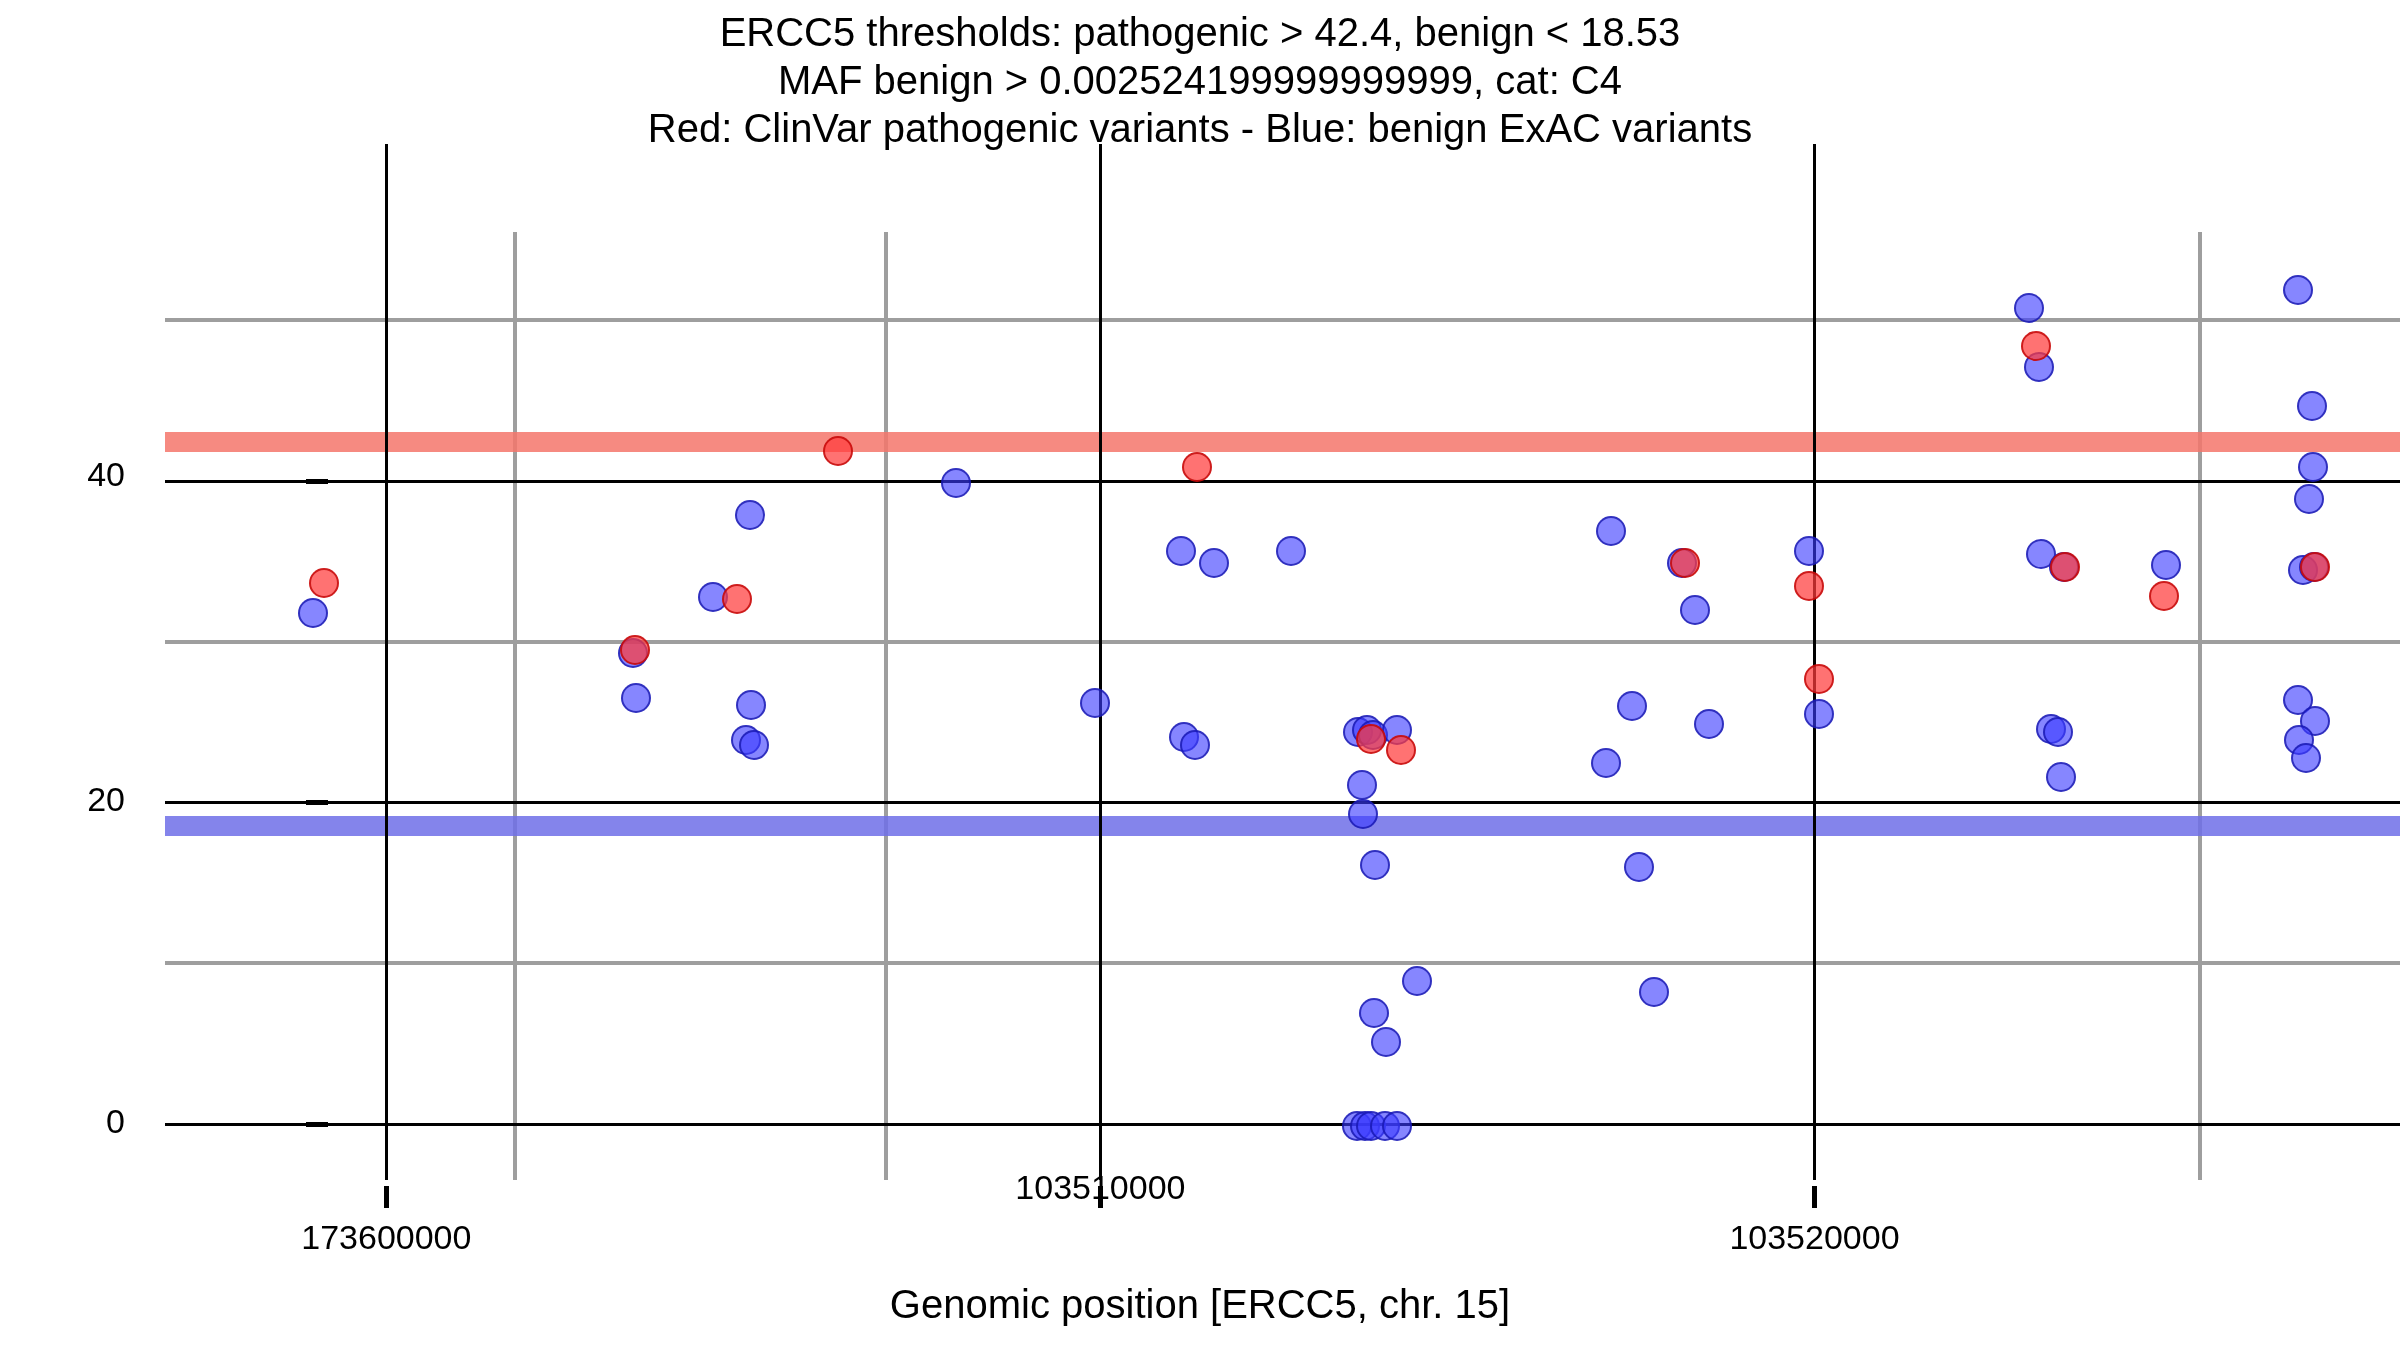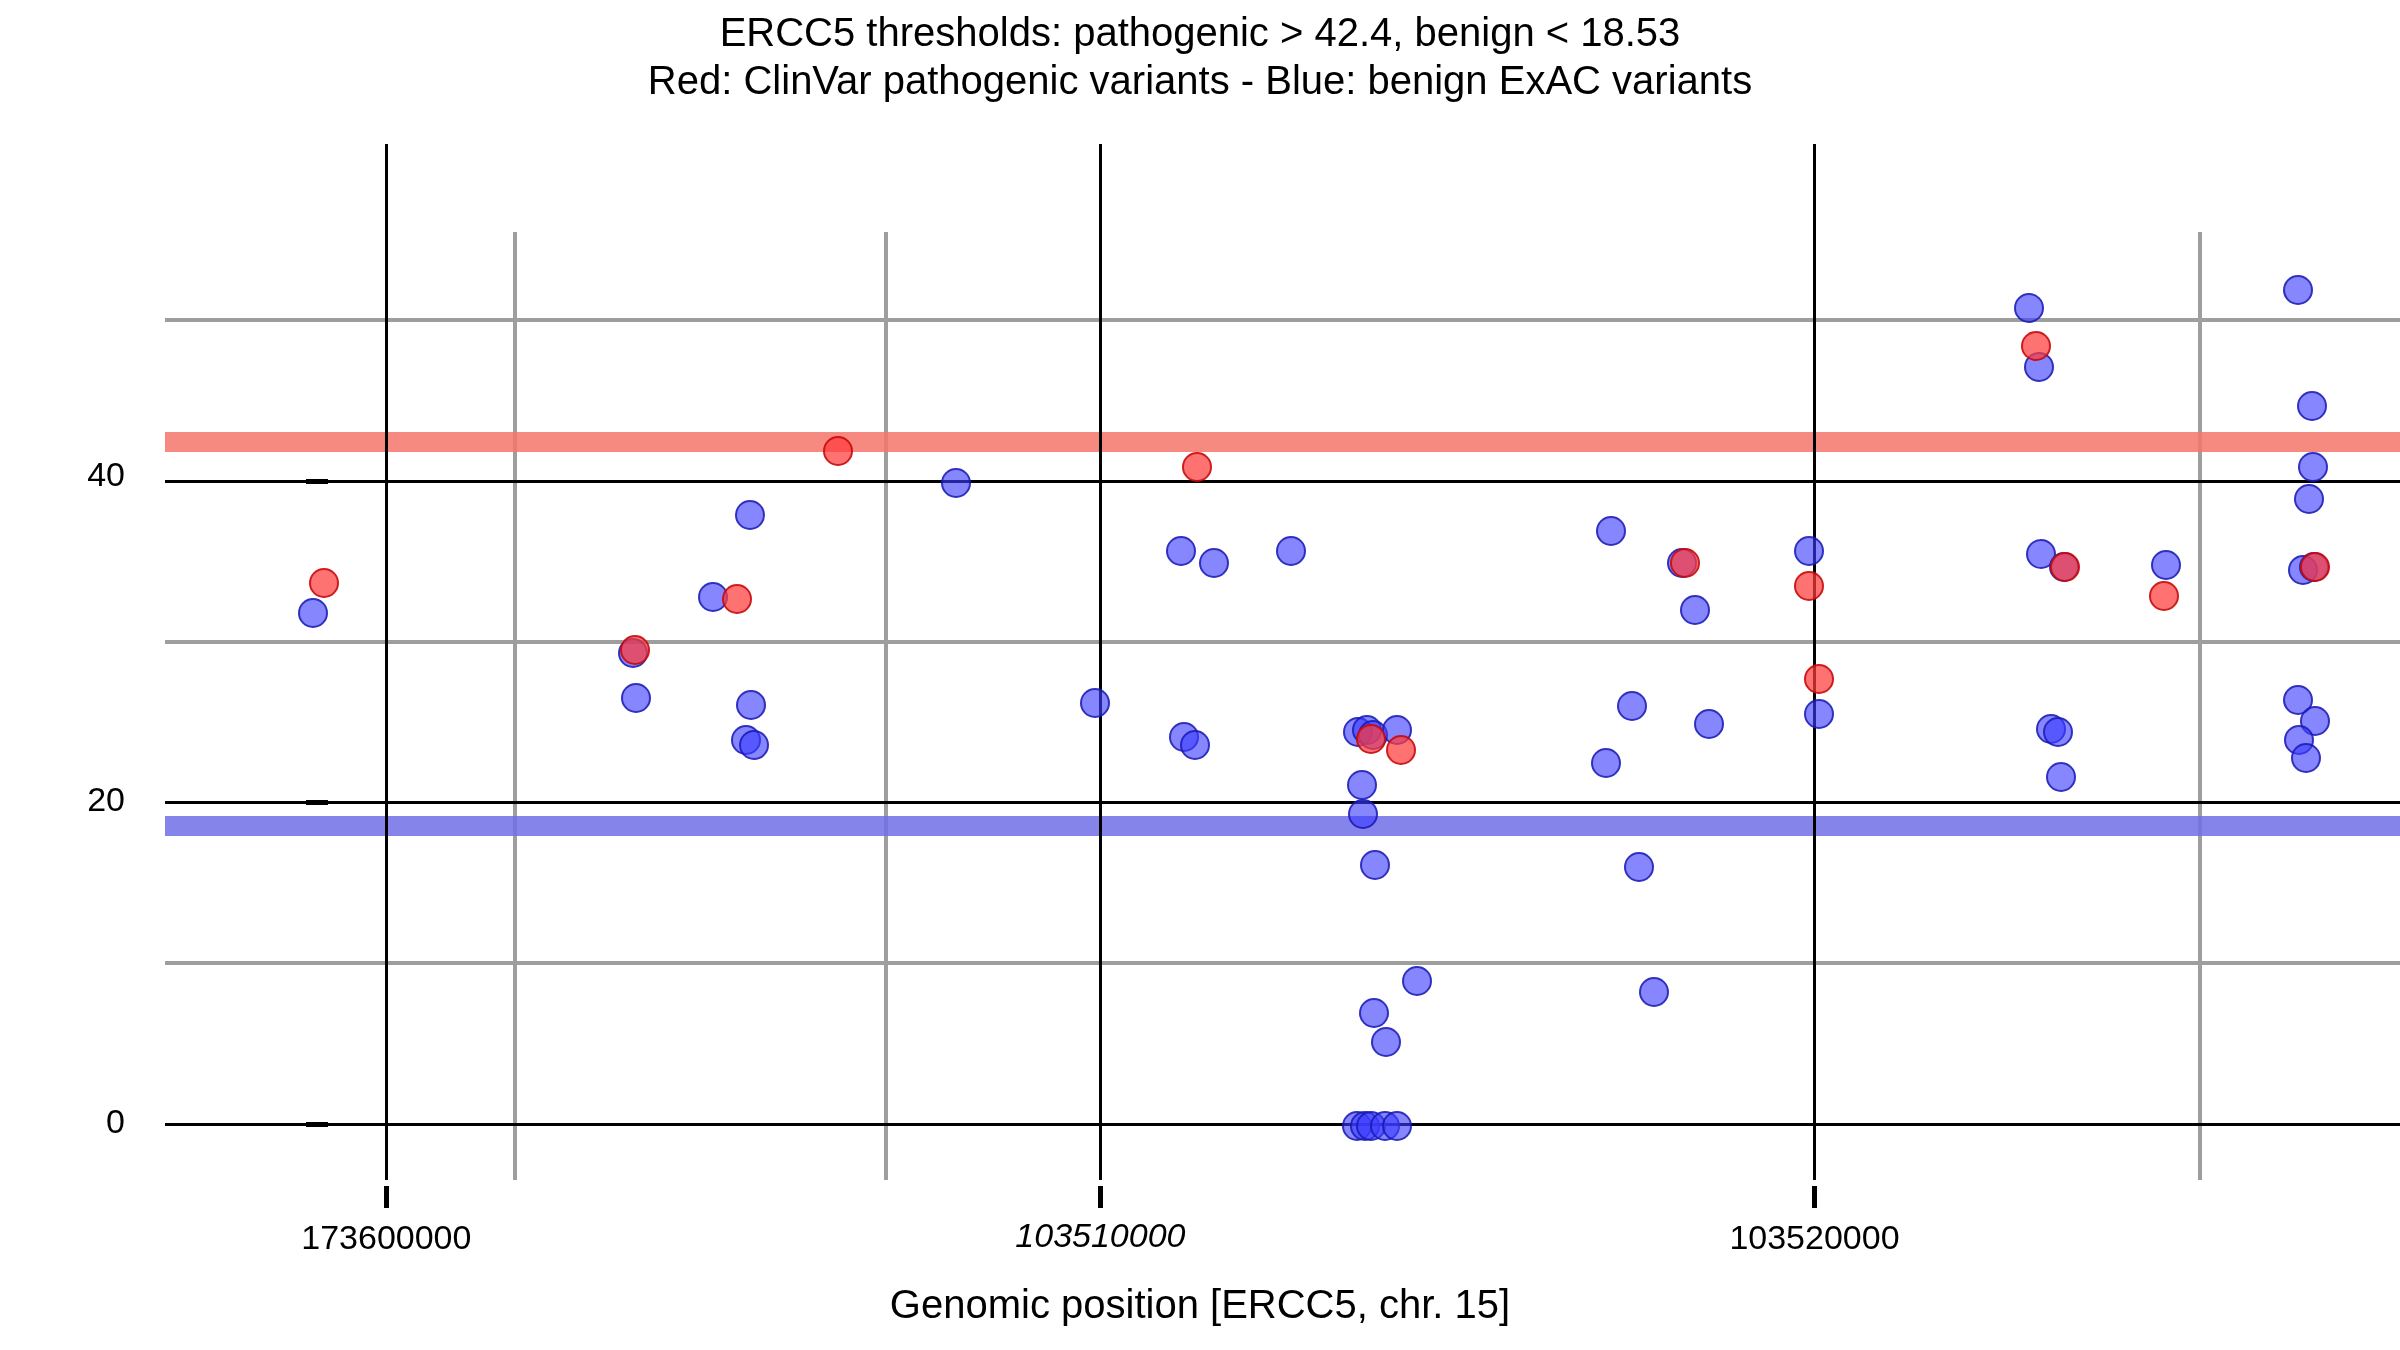--- a/index.html
+++ b/index.html
@@ -33,20 +33,21 @@
   .pt.red{background:rgba(255,60,60,.72);border:2px solid rgba(190,0,0,.75);}
   .pt.blue{background:rgba(60,60,255,.62);border:2px solid rgba(20,20,170,.75);}
 </style>
 </head>
 <body>
 
 <div id="root">
 
   <div class="title-block">
     <div class="title-line">ERCC5 thresholds: pathogenic &gt; 42.4, benign &lt; 18.53</div>
+    <div class="title-line">MAF benign &gt; 0.002524199999999999, cat: C4</div>
     <div class="title-line">Red: ClinVar pathogenic variants - Blue: benign ExAC variants</div>
   </div>
 
   <div id="plot">
     <div id="panel">
         <div class="gridline" style="top: 729.085px;"></div>
         <div class="gridline" style="top: 407.729px;"></div>
         <div class="gridline" style="top: 86.3729px;"></div>
         <div class="gridline-v" style="left: 347.888px;"></div>
         <div class="gridline-v" style="left: 719.198px;"></div>
@@ -138,16 +139,16 @@
 
 <div class="tick-y" style="left: 141px; top: 1121.76px; margin-left: 165px; position: absolute;"></div>
     <div class="tlabel-y" style="left: 5px; top: 1101.76px;">0</div>
     <div class="tick-y" style="left: 141px; top: 800.407px; margin-left: 165px; position: absolute;"></div>
     <div class="tlabel-y" style="left: 5px; top: 780.407px;">20</div>
     <div class="tick-y" style="left: 141px; top: 479.051px; margin-left: 165px; position: absolute;"></div>
     <div class="tlabel-y" style="left: 5px; top: 455px;">40</div>
     <div class="tick-x" style="left: 384.358px; top: 1186px;"></div>
     <div class="tlabel-x" style="left: 226.358px; top: 1218px;">173600000</div>
     <div class="tick-x" style="left: 1098.42px; top: 1186px;"></div>
-    <div class="tlabel-x" style="left: 940.415px; top: 1216px; font-style: italic;">103510000</div>
+    <div class="tlabel-x" style="left: 940.415px; top: 1168px;">103510000</div>
     <div class="tick-x" style="left: 1812.47px; top: 1186px;"></div>
     <div class="tlabel-x" style="left: 1654.47px; top: 1218px;">103520000</div>
   </div>
 
 </body></html>

